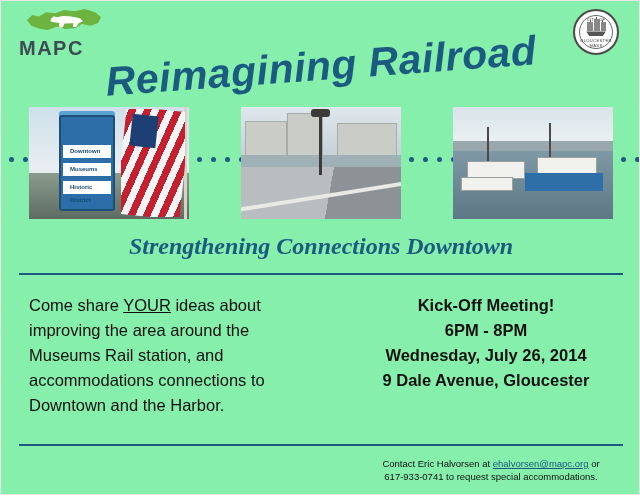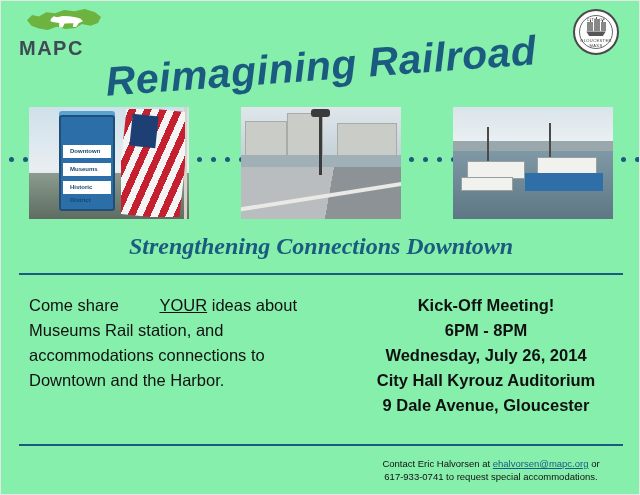--- a/index.html
+++ b/index.html
@@ -231,21 +231,21 @@
   
   .body-left {
     position: absolute;
     left: 28px;
     top: 292px;
     width: 290px;
     font-size: 16.5px;
     line-height: 25px;
     color: #111111;
   }
-  .body-left u { text-decoration: underline; margin-left: 36px; }
+  .body-left u { text-decoration: underline; }
   .body-right {
     position: absolute;
     left: 340px;
     top: 292px;
     width: 290px;
     text-align: center;
     font-size: 16.5px;
     line-height: 25px;
     color: #111111;
     font-weight: bold;
@@ -384,30 +384,30 @@
       <span class="dot"></span>
       <span class="dot"></span>
     </div>
   </div>
 
   <div class="subtitle">Strengthening Connections Downtown</div>
   <div class="rule"></div>
 
   <div class="body-left">
     <div>Come share <u>YOUR</u> ideas about</div>
+    <div>improving the area around the</div>
     <div>Museums Rail station, and</div>
     <div>accommodations connections to</div>
     <div>Downtown and the Harbor.</div>
   </div>
 
   <div class="body-right">
     <div>Kick-Off Meeting!</div>
     <div>6PM - 8PM</div>
     <div>Wednesday, July 26, 2014</div>
-    <div>City Hall Kyrouz Auditorium</div>
     <div>9 Dale Avenue, Gloucester</div>
   </div>
 
   <div class="footer-rule"></div>
 
 
   <div class="footer-right">
     <div><span>Contact Eric Halvorsen at </span><span class="mail">ehalvorsen@mapc.org</span><span> or</span></div>
     <div>617-933-0741 to request special accommodations.</div>
   </div>

